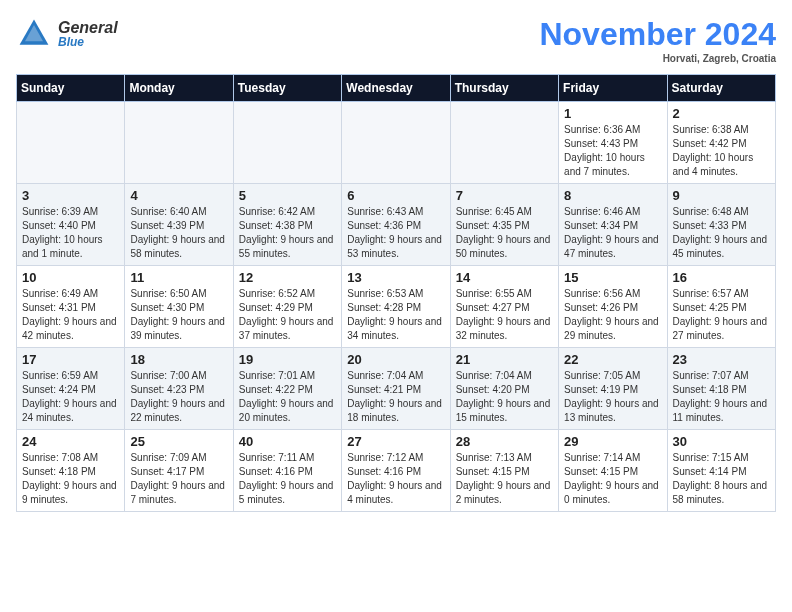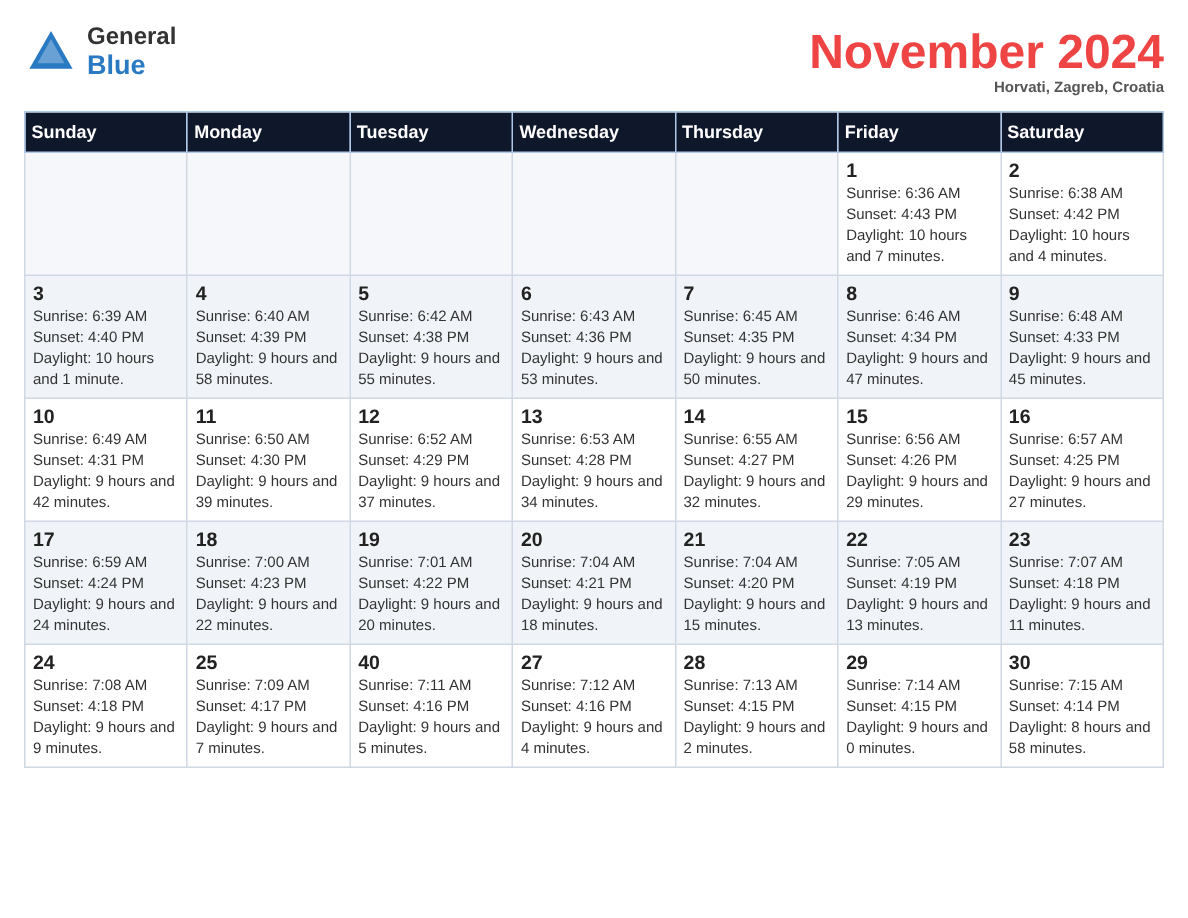--- a/index.html
+++ b/index.html
@@ -13,47 +13,48 @@
     .header-section {
       display: flex;
       align-items: flex-start;
       justify-content: space-between;
       margin-bottom: 10px;
     }
     .logo-area {
       display: flex;
       align-items: center;
       gap: 6px;
+      font-style: italic;
     }
     .logo-text {
       display: flex;
       flex-direction: column;
       line-height: 1.1;
     }
     .logo-general {
       font-size: 16px;
       font-weight: bold;
       color: #333;
     }
     .logo-blue {
-      font-size: 18px;
+      font-size: 12px;
       font-weight: bold;
       color: #2979c3;
     }
     .logo-icon {
       width: 36px;
       height: 36px;
     }
     .title-area {
       text-align: right;
     }
     .month-title {
       font-size: 32px;
       font-weight: bold;
-      color: #ef4444;
+      color: #3b82f6;
     }
     .subtitle {
       font-size: 10px;
       color: #555;
       font-weight: bold;
     }
     table {
       width: 100%;
       border-collapse: collapse;
       table-layout: fixed;

